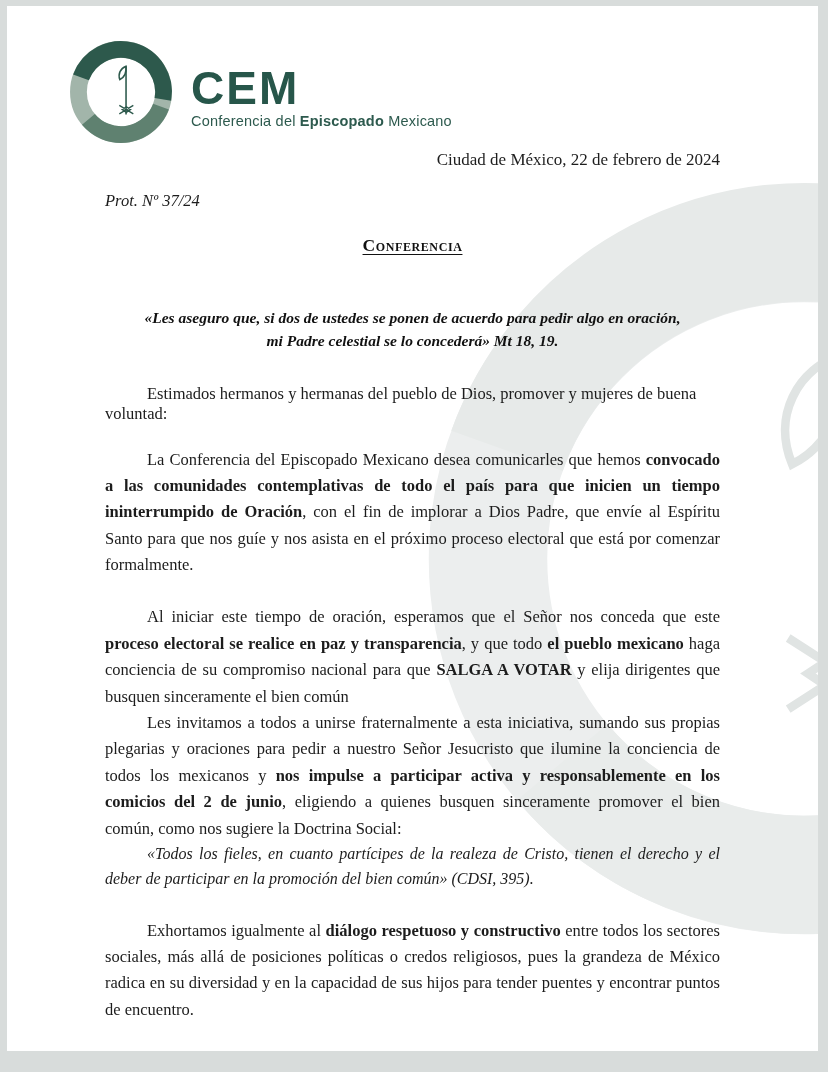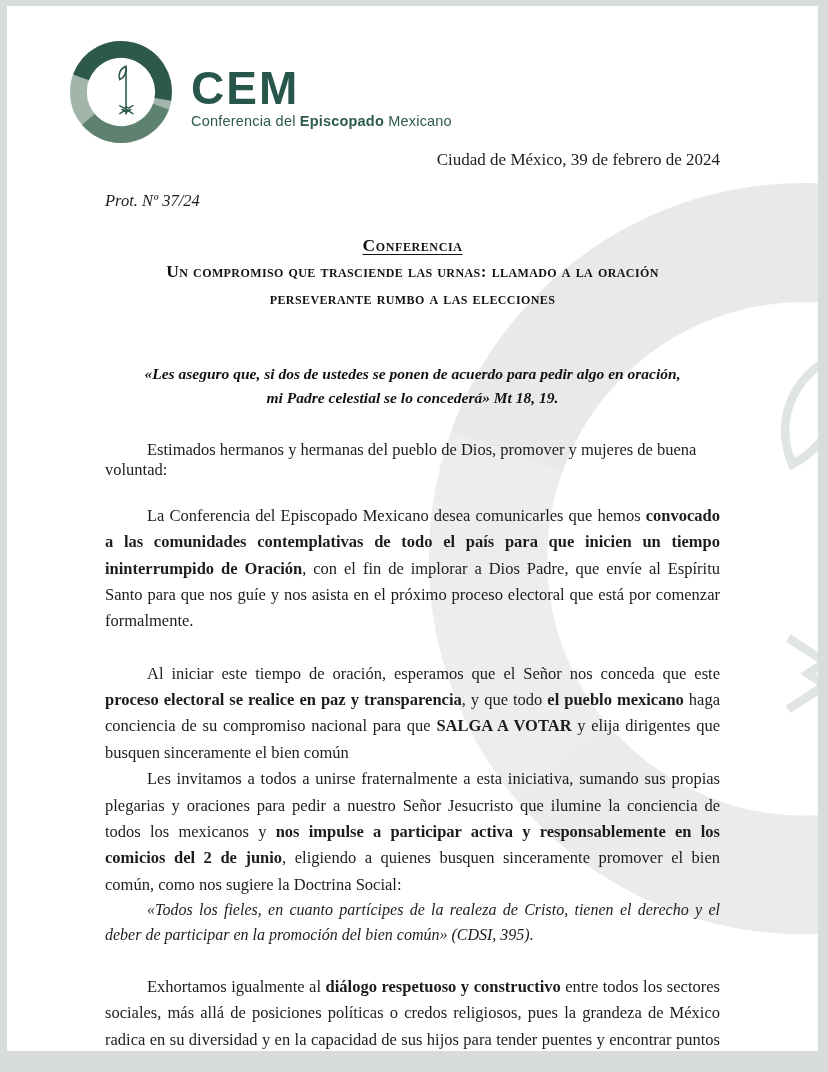--- a/index.html
+++ b/index.html
@@ -156,28 +156,24 @@
         <path d="M 54.5 27 C 49.5 29 47 34 49 39 C 53.5 36.5 55 32 54.5 27 Z" fill="none" stroke="#2d594c" stroke-width="1.4"></path>
         <line x1="54.5" y1="27" x2="54.5" y2="70" stroke="#2d594c" stroke-width="1.4"></line>
         <path d="M 48.5 62 L 61 69.5 M 61 62 L 48.5 69.5 M 51 65.7 L 54.8 63.2 L 58.6 65.7 L 54.8 68.2 Z" fill="none" stroke="#2d594c" stroke-width="1.2"></path>
       </svg>
       <div class="brand-text">
         <div class="brand-acronym">CEM</div>
         <div class="brand-tagline"><span>Conferencia del </span><span class="b">Episcopado</span><span> Mexicano</span></div>
       </div>
     </div>
 
-    <div class="date-line">Ciudad de México, 39 de febrero de 2024</div>
+    <div class="date-line">Ciudad de México, 22 de febrero de 2024</div>
     <div class="prot-line">Prot. Nº 37/24</div>
 
     <div class="doc-title"><span class="u">Conferencia</span></div>
-    <div class="doc-subtitle">
-      <div>Un compromiso que trasciende las urnas: llamado a la oración</div>
-      <div>perseverante rumbo a las elecciones</div>
-    </div>
 
     <div class="epigraph">
       <div>«Les aseguro que, si dos de ustedes se ponen de acuerdo para pedir algo en oración,</div>
       <div>mi Padre celestial se lo concederá» Mt 18, 19.</div>
     </div>
 
     <div class="salutation">Estimados hermanos y hermanas del pueblo de Dios, promover y mujeres de buena voluntad:</div>
 
     <div class="para mt-lg"><span>La Conferencia del Episcopado Mexicano desea comunicarles que hemos </span><span class="b">convocado a las comunidades contemplativas de todo el país para que inicien un tiempo ininterrumpido de Oración</span><span>, con el fin de implorar a Dios Padre, que envíe al Espíritu Santo para que nos guíe y nos asista en el próximo proceso electoral que está por comenzar formalmente.</span></div>
     <div class="para mt-md"><span>Al iniciar este tiempo de oración, esperamos que el Señor nos conceda que este </span><span class="b">proceso electoral se realice en paz y transparencia</span><span>, y que todo </span><span class="b">el pueblo mexicano</span><span> haga conciencia de su compromiso nacional para que </span><span class="b">SALGA A VOTAR</span><span> y elija dirigentes que busquen sinceramente el bien común</span></div>

